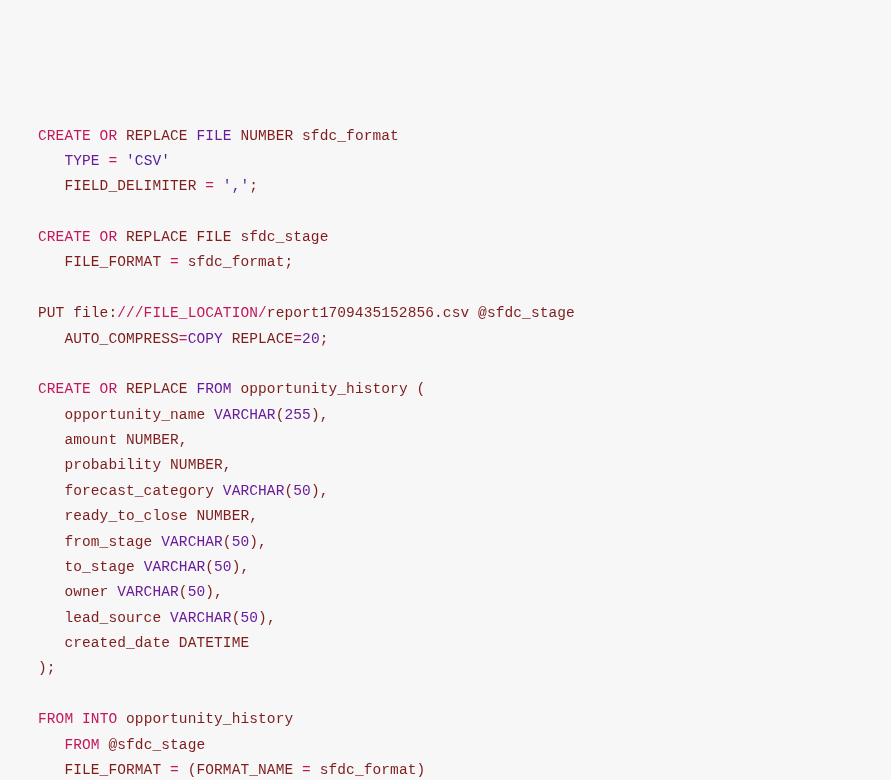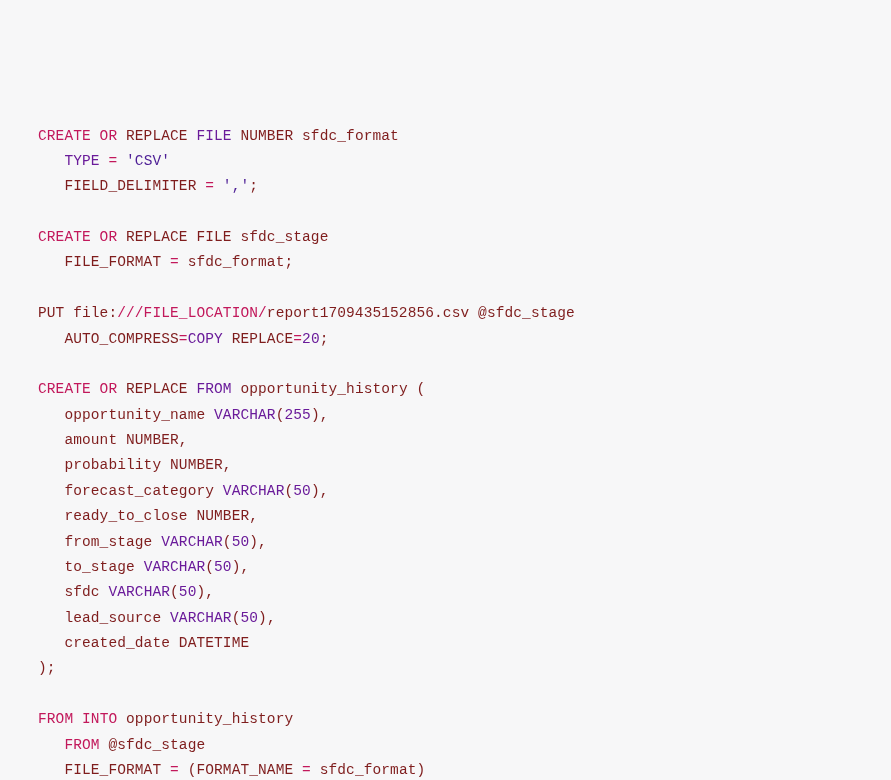--- a/index.html
+++ b/index.html
@@ -42,21 +42,21 @@
    <span class="txt">AUTO_COMPRESS</span><span class="kw">=</span><span class="num">COPY</span><span class="txt"> REPLACE</span><span class="kw">=</span><span class="num">20</span><span class="txt">;</span>
 
 <span class="kw">CREATE OR</span><span class="txt"> REPLACE </span><span class="fn">FROM</span><span class="txt"> opportunity_history (</span>
    <span class="txt">opportunity_name </span><span class="fn">VARCHAR</span><span class="txt">(</span><span class="num">255</span><span class="txt">),</span>
    <span class="txt">amount NUMBER,</span>
    <span class="txt">probability NUMBER,</span>
    <span class="txt">forecast_category </span><span class="fn">VARCHAR</span><span class="txt">(</span><span class="num">50</span><span class="txt">),</span>
    <span class="txt">ready_to_close NUMBER,</span>
    <span class="txt">from_stage </span><span class="fn">VARCHAR</span><span class="txt">(</span><span class="num">50</span><span class="txt">),</span>
    <span class="txt">to_stage </span><span class="fn">VARCHAR</span><span class="txt">(</span><span class="num">50</span><span class="txt">),</span>
-   <span class="txt">sfdc </span><span class="fn">VARCHAR</span><span class="txt">(</span><span class="num">50</span><span class="txt">),</span>
+   <span class="txt">owner </span><span class="fn">VARCHAR</span><span class="txt">(</span><span class="num">50</span><span class="txt">),</span>
    <span class="txt">lead_source </span><span class="fn">VARCHAR</span><span class="txt">(</span><span class="num">50</span><span class="txt">),</span>
    <span class="txt">created_date DATETIME</span>
 <span class="txt">);</span>
 
 <span class="kw">FROM</span><span class="txt"> </span><span class="kw">INTO</span><span class="txt"> opportunity_history</span>
    <span class="kw">FROM</span><span class="txt"> </span><span class="at">@sfdc</span><span class="txt">_stage</span>
    <span class="txt">FILE_FORMAT </span><span class="kw">=</span><span class="txt"> (FORMAT_NAME </span><span class="kw">=</span><span class="txt"> sfdc_format)</span>
    
 </div>
 

